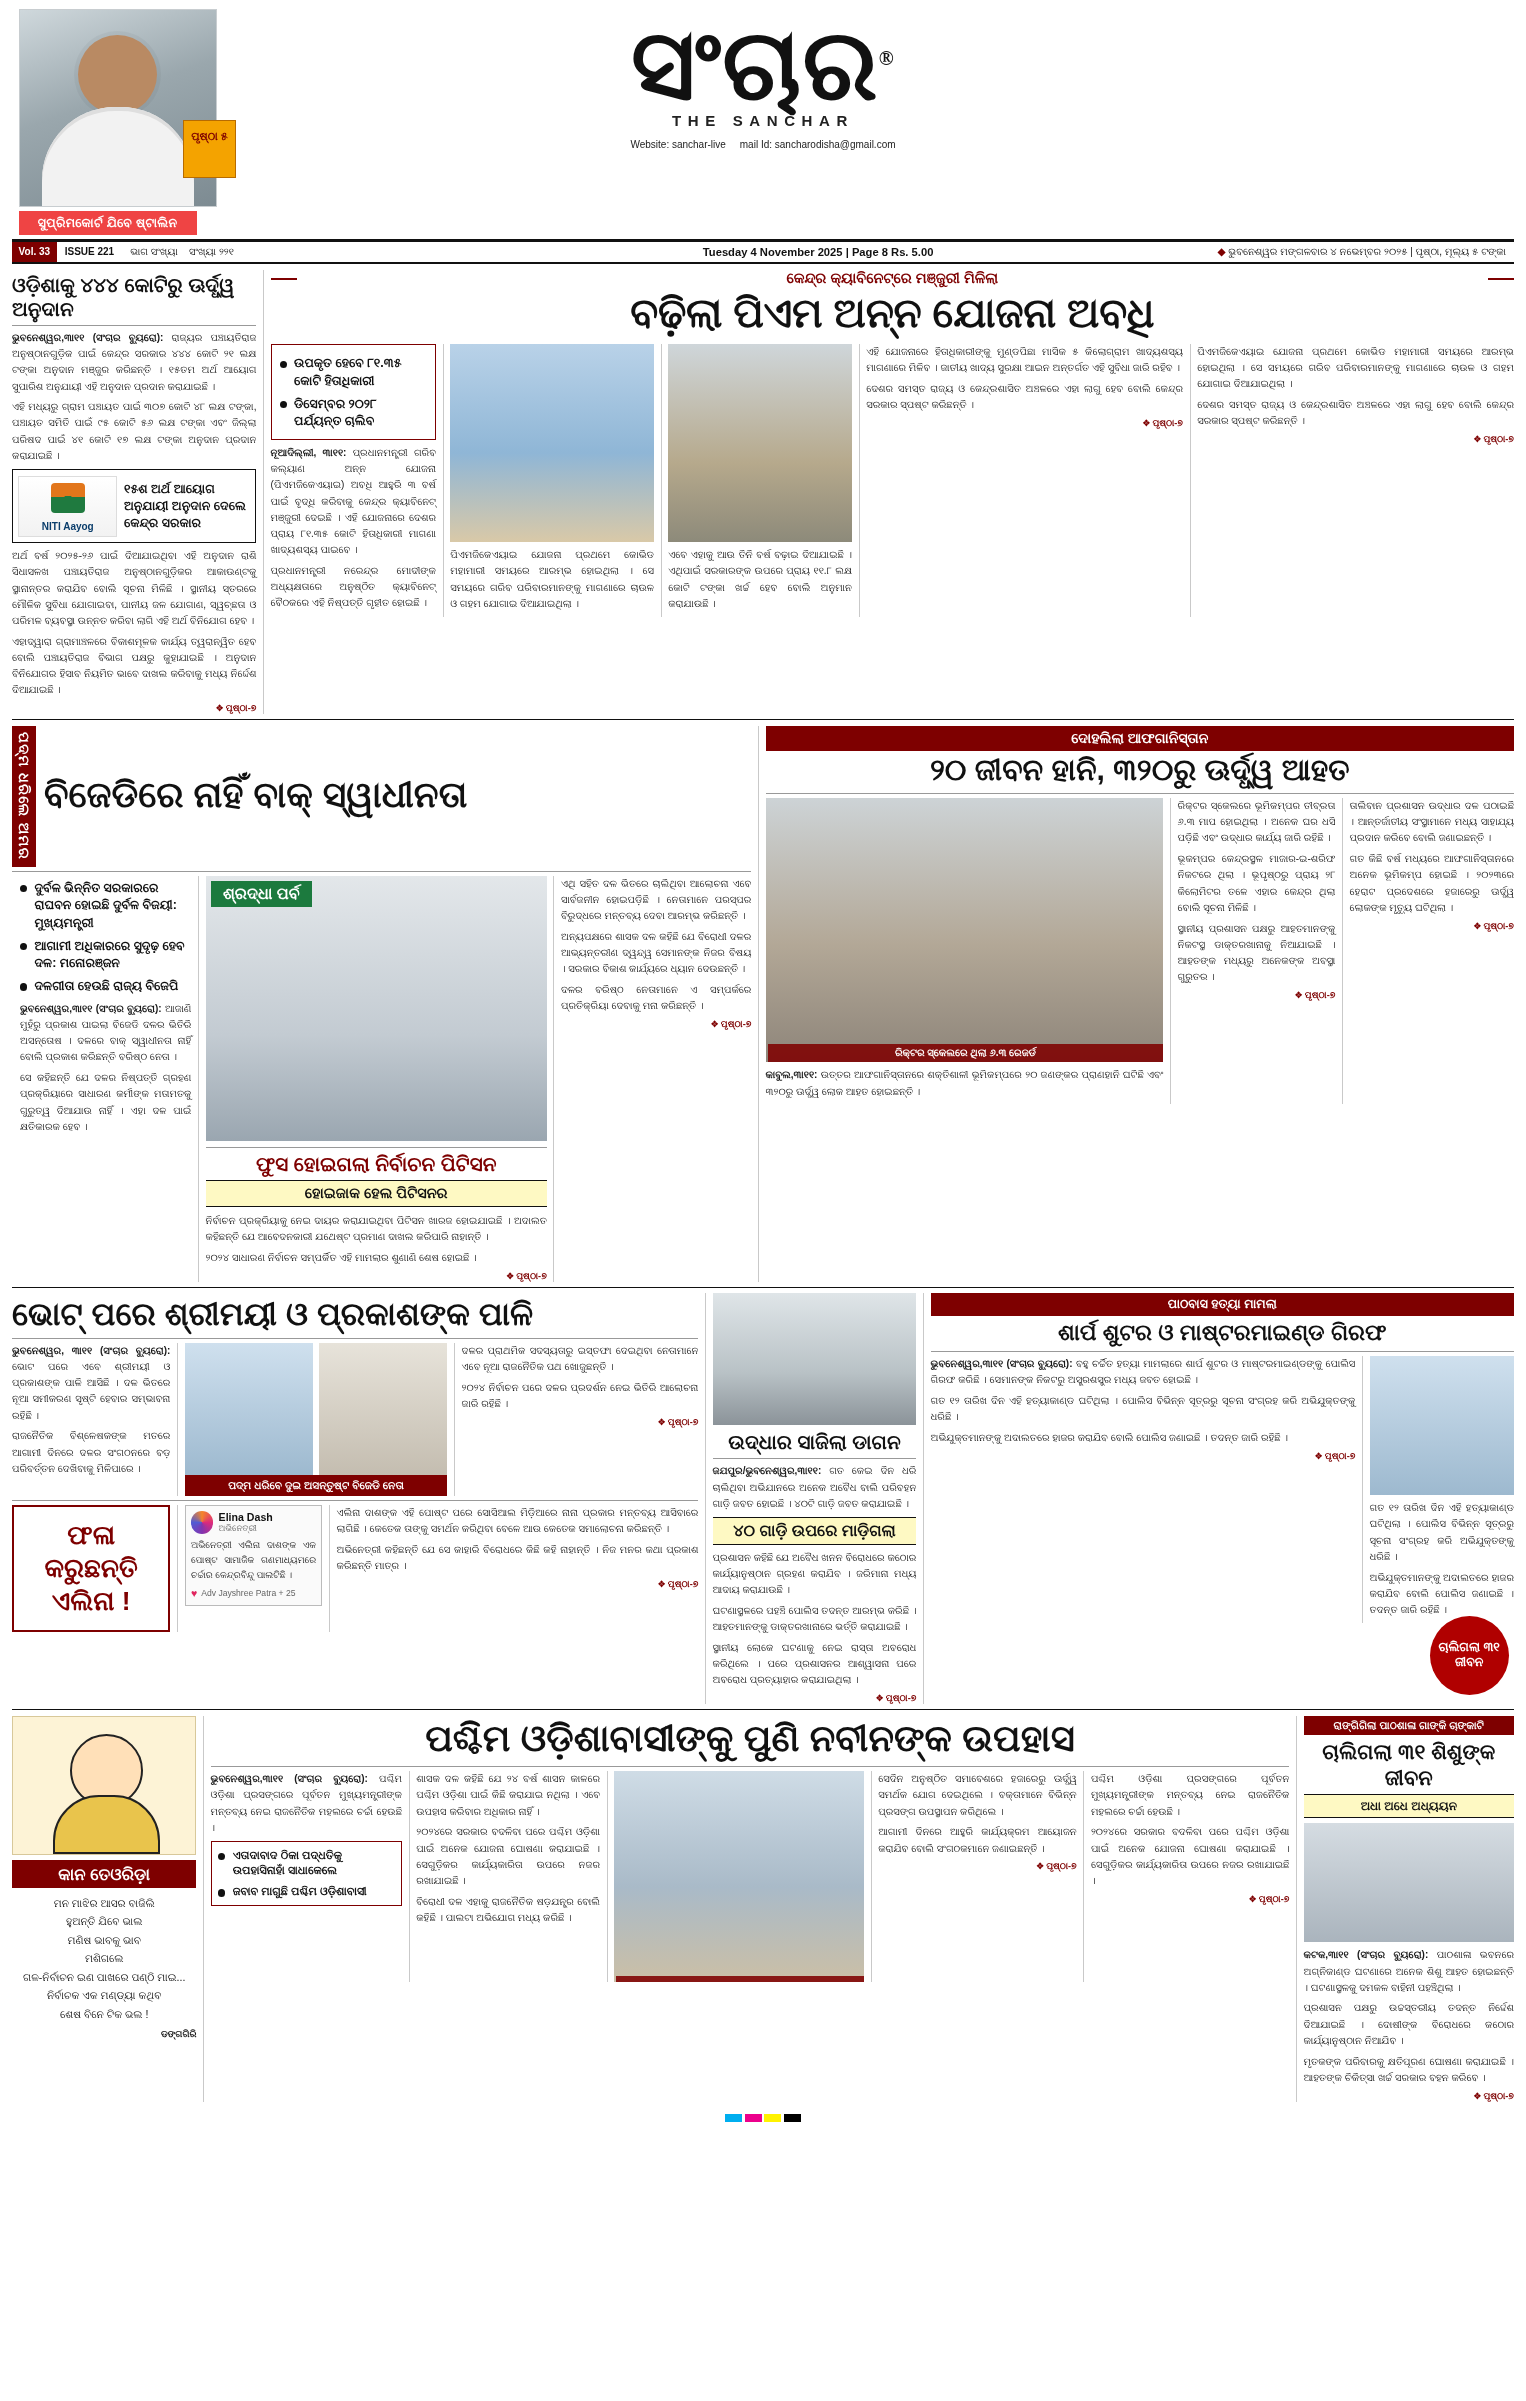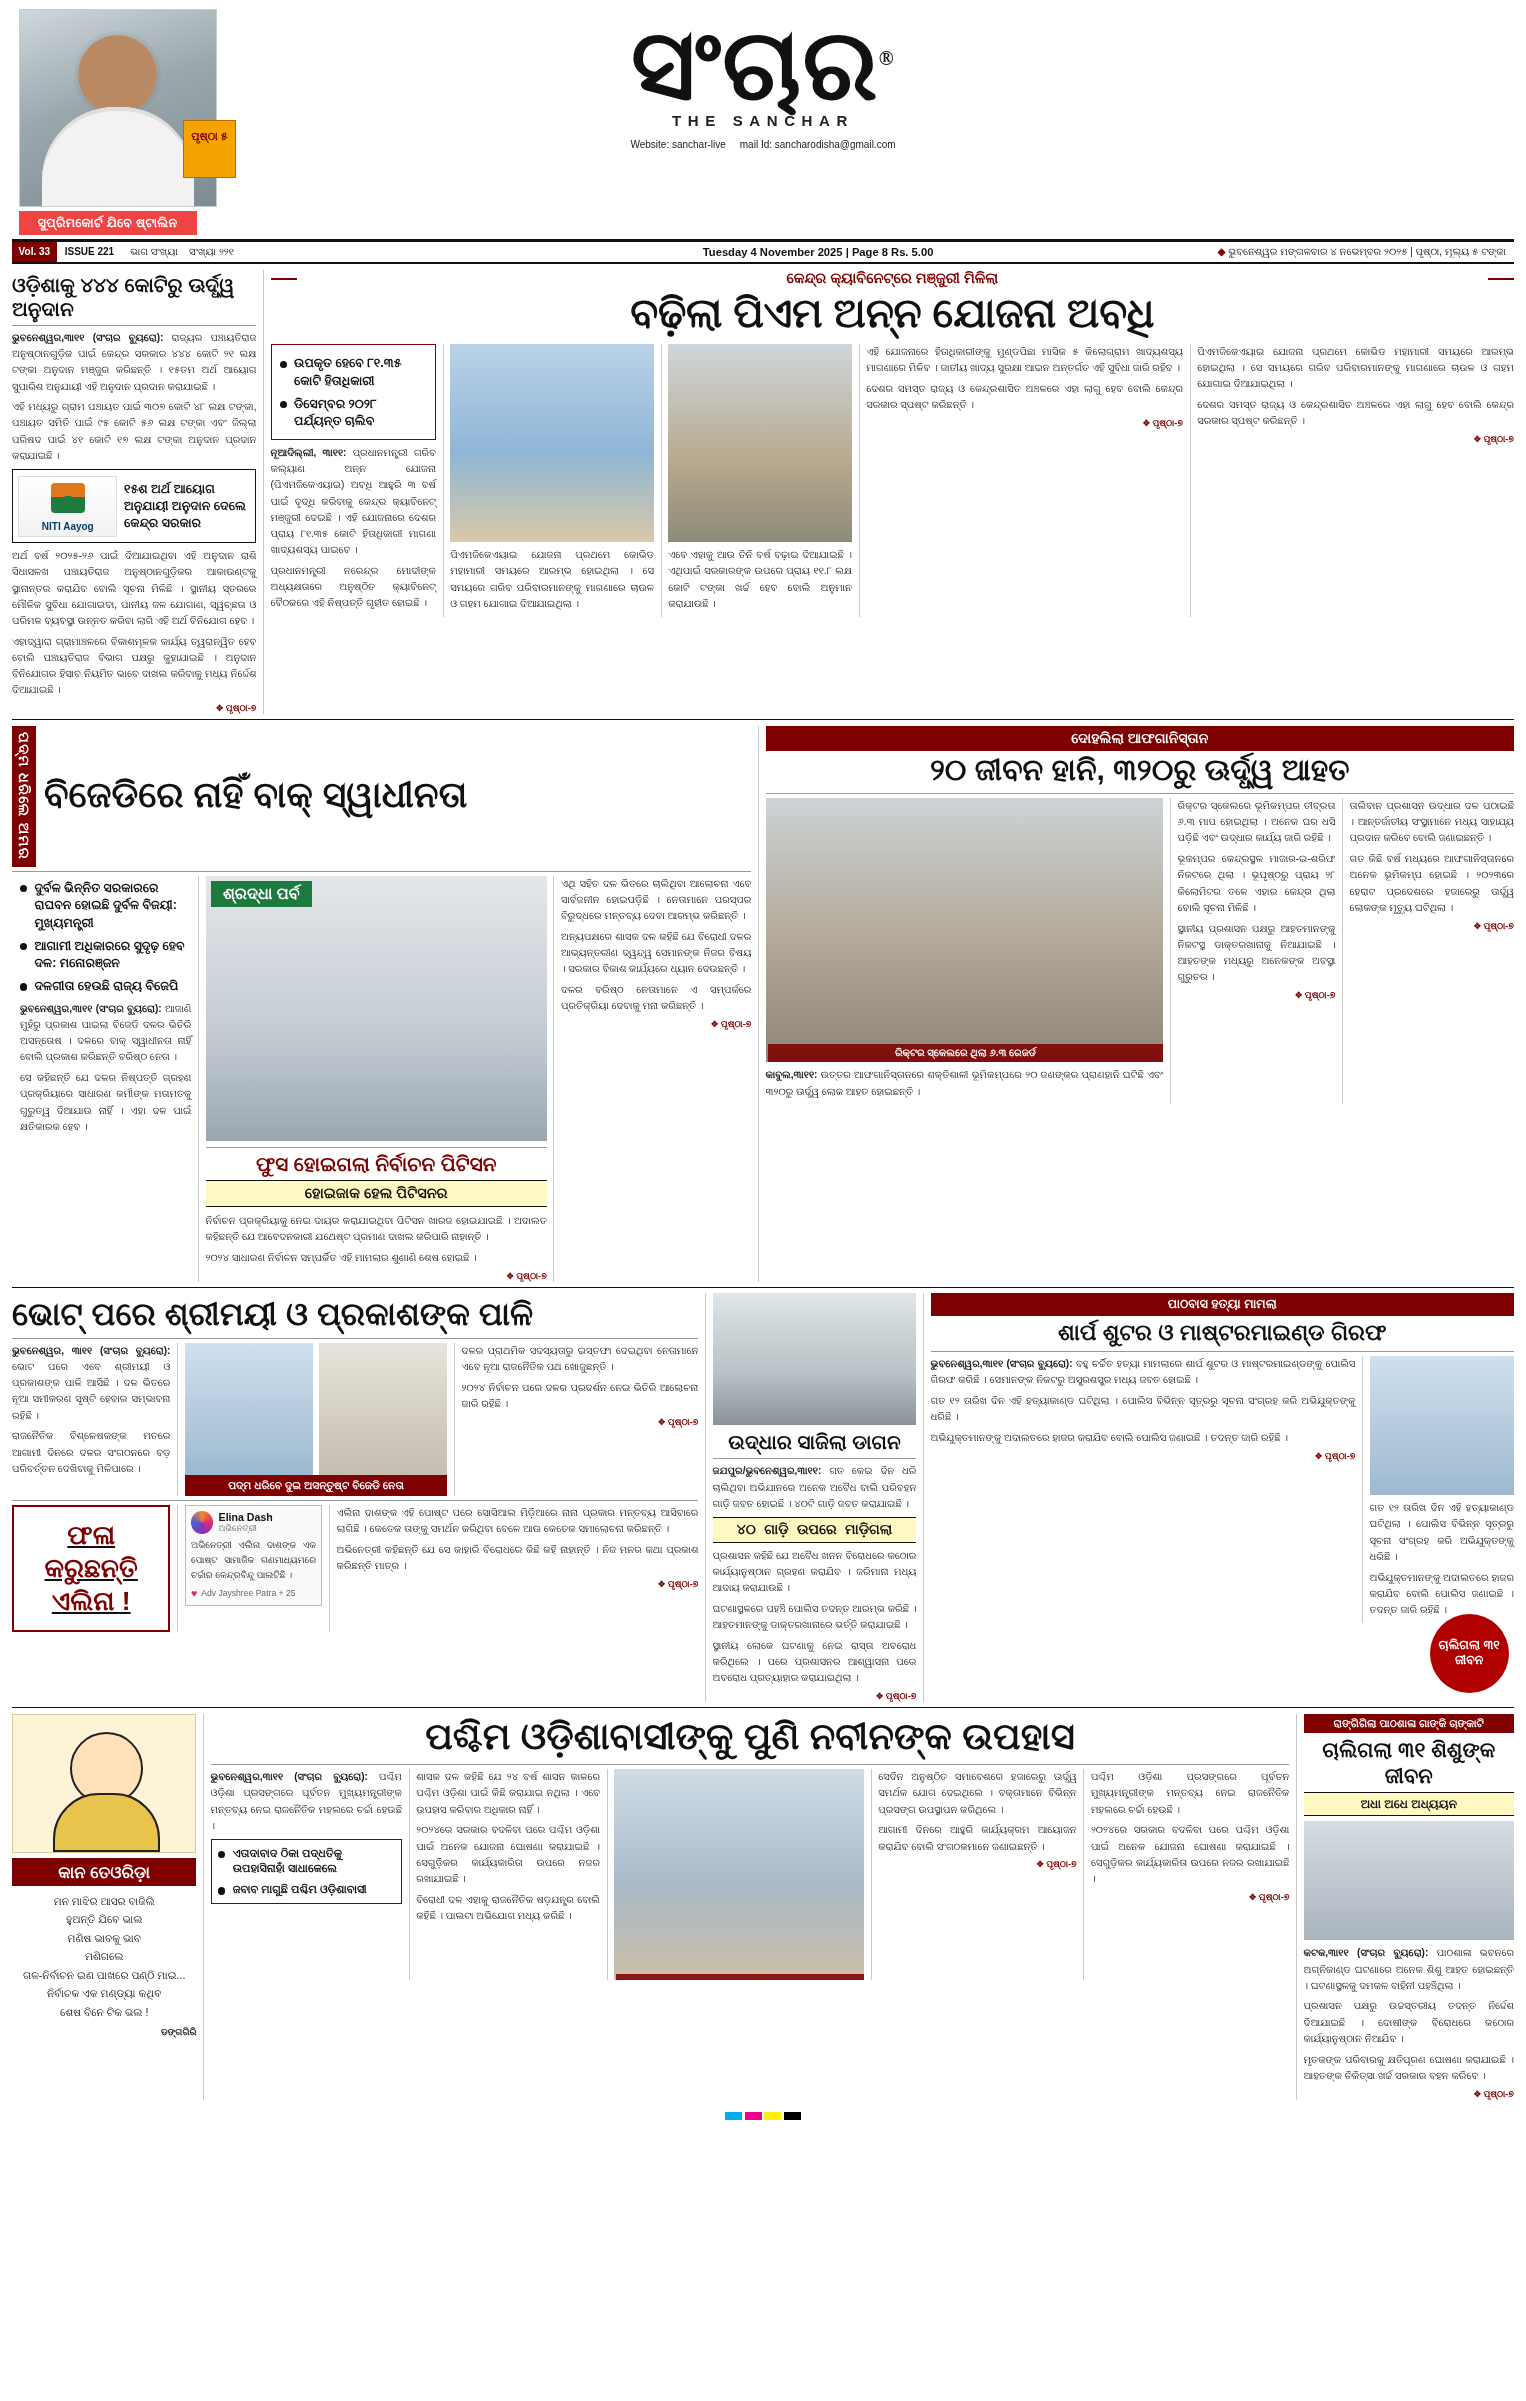--- a/index.html
+++ b/index.html
@@ -504,21 +504,21 @@
         <div class="col" style="flex:1; padding-right:0;">
           <p class="body">ଦଳର ପ୍ରାଥମିକ ସଦସ୍ୟତାରୁ ଇସ୍ତଫା ଦେଇଥିବା ନେତାମାନେ ଏବେ ନୂଆ ରାଜନୈତିକ ପଥ ଖୋଜୁଛନ୍ତି ।</p>
           <p class="body">୨୦୨୪ ନିର୍ବାଚନ ପରେ ଦଳର ପ୍ରଦର୍ଶନ ନେଇ ଭିତିରି ଆଲୋଚନା ଜାରି ରହିଛି ।</p>
           <div class="tail">❖ ପୃଷ୍ଠା-୭</div>
         </div>
       </div>
 
       <div class="rule-thin"></div>
 
       <div class="cols" style="margin-top:4px;">
-        <div class="col" style="width:165px; flex:0 0 165px; padding-left:0; border-left:none;text-decoration:underline;">
+        <div class="col" style="width:165px; flex:0 0 165px; padding-left:0; border-left:none;">
           <div class="bigred-box">
             <div class="l">ଫଳା</div>
             <div class="l">କରୁଛନ୍ତି</div>
             <div class="l">ଏଲିନା !</div>
           </div>
         </div>
         <div class="col" style="width:152px; flex:0 0 152px;">
           <div class="social-card">
             <div class="social-head">
               <div class="avatar"></div>
@@ -543,21 +543,21 @@
     </div>
 
     <div class="col" style="width:218px; flex:0 0 218px;">
       <div class="photo ph-truck" style="height:132px;"></div>
       <h3 class="head" style="text-align:center; margin-top:5.3px;">ଉଦ୍ଧାର ସାଜିଲା ଡାଗନ</h3>
       <div class="rule-thin"></div>
       <p class="body lede">
         <b>ଜଯପୁର/ଭୁବନେଶ୍ୱର,୩ା୧୧:</b>
         <span>ଗତ କେଇ ଦିନ ଧରି ଚାଲିଥିବା ଅଭିଯାନରେ ଅନେକ ଅବୈଧ ବାଲି ପରିବହନ ଗାଡ଼ି ଜବତ ହୋଇଛି । ୪୦ଟି ଗାଡ଼ି ଜବତ କରାଯାଇଛି ।</span>
       </p>
-      <div class="grayband" style="font-size:14px;font-family:Liberation Mono, monospace;">୪୦ ଗାଡ଼ି ଉପରେ ମାଡ଼ିଗଲା</div>
+      <div class="grayband" style="font-size:16px;">୪୦ ଗାଡ଼ି ଉପରେ ମାଡ଼ିଗଲା</div>
       <p class="body" style="margin-top:5.3px;">ପ୍ରଶାସନ କହିଛି ଯେ ଅବୈଧ ଖନନ ବିରୋଧରେ କଠୋର କାର୍ଯ୍ୟାନୁଷ୍ଠାନ ଗ୍ରହଣ କରାଯିବ । ଜରିମାନା ମଧ୍ୟ ଆଦାୟ କରାଯାଉଛି ।</p>
       <p class="body">ଘଟଣାସ୍ଥଳରେ ପହଞ୍ଚି ପୋଲିସ ତଦନ୍ତ ଆରମ୍ଭ କରିଛି । ଆହତମାନଙ୍କୁ ଡାକ୍ତରଖାନାରେ ଭର୍ତ୍ତି କରାଯାଇଛି ।</p>
       <p class="body">ସ୍ଥାନୀୟ ଲୋକେ ଘଟଣାକୁ ନେଇ ରାସ୍ତା ଅବରୋଧ କରିଥିଲେ । ପରେ ପ୍ରଶାସନର ଆଶ୍ୱାସନା ପରେ ଅବରୋଧ ପ୍ରତ୍ୟାହାର କରାଯାଇଥିଲା ।</p>
       <div class="tail">❖ ପୃଷ୍ଠା-୭</div>
     </div>
 
     <div class="col" style="flex:1; padding-right:0; position:relative;">
       <div class="brownband" style="font-size:12.5px;">ପାଠବାସ ହତ୍ୟା ମାମଲା</div>
       <h3 class="head" style="text-align:center; font-size:22.4px; margin-top:4px;">ଶାର୍ପ ଶୁଟର ଓ ମାଷ୍ଟରମାଇଣ୍ଡ ଗିରଫ</h3>
       <div class="rule-thin"></div>

